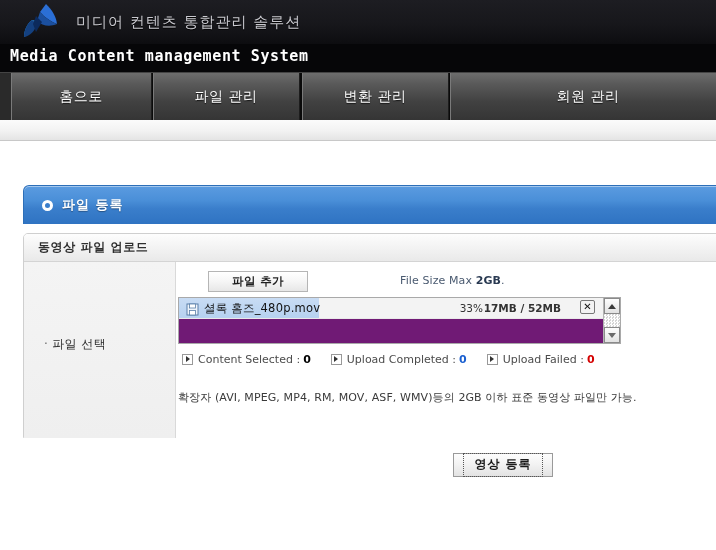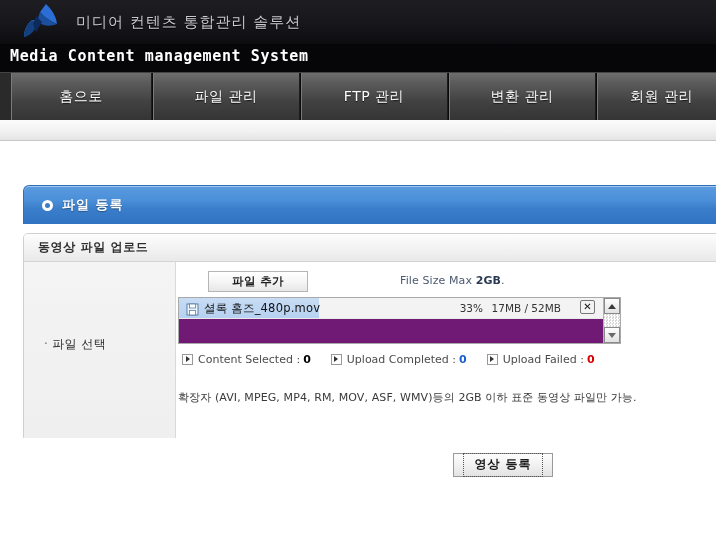--- a/index.html
+++ b/index.html
@@ -136,21 +136,21 @@
     background:linear-gradient(180deg,#c8dcf4 0%,#b6d2f0 100%);
   }
   .ficon{
     position:absolute;left:7px;top:3px;width:13px;height:13px;
   }
   .fname{
     position:absolute;left:25px;top:3px;font-size:11.5px;color:#111;letter-spacing:.2px;
     white-space:nowrap;
   }
   .fpct{position:absolute;right:120px;top:4px;font-size:10.5px;color:#333;}
-  .fsize{position:absolute;right:42px;top:4px;font-size:10.5px;color:#333;white-space:nowrap;}
+  .fsize{position:absolute;right:42px;top:4px;font-size:10.5px;color:#333;white-space:nowrap;font-weight:bold;}
   .fdel{
     position:absolute;right:8px;top:2px;width:15px;height:14px;
     border:1px solid #777;background:#f2f2f2;border-radius:2px;
     display:flex;align-items:center;justify-content:center;
     font-size:10px;color:#111;line-height:1;cursor:pointer;box-sizing:border-box;
   }
   .sbar{
     flex:0 0 16px;background:
       repeating-conic-gradient(#ffffff 0% 25%,#d5d5d5 0% 50%) 0 0/3px 3px;
     border-left:1px solid #b4b4b4;position:relative;
@@ -217,23 +217,20 @@
 
 <div class="nav">
   <div class="navitem first">
     <span>홈으로</span>
   </div>
   <div class="navgap"></div>
   <div class="navitem">
     <span>파일 관리</span>
   </div>
   <div class="navgap"></div>
-  <div class="navitem">
-    <span>FTP 관리</span>
-  </div>
   <div class="navgap"></div>
   <div class="navitem">
     <span>변환 관리</span>
   </div>
   <div class="navgap"></div>
   <div class="navitem last">
     <span>회원 관리</span>
   </div>
 </div>
 

